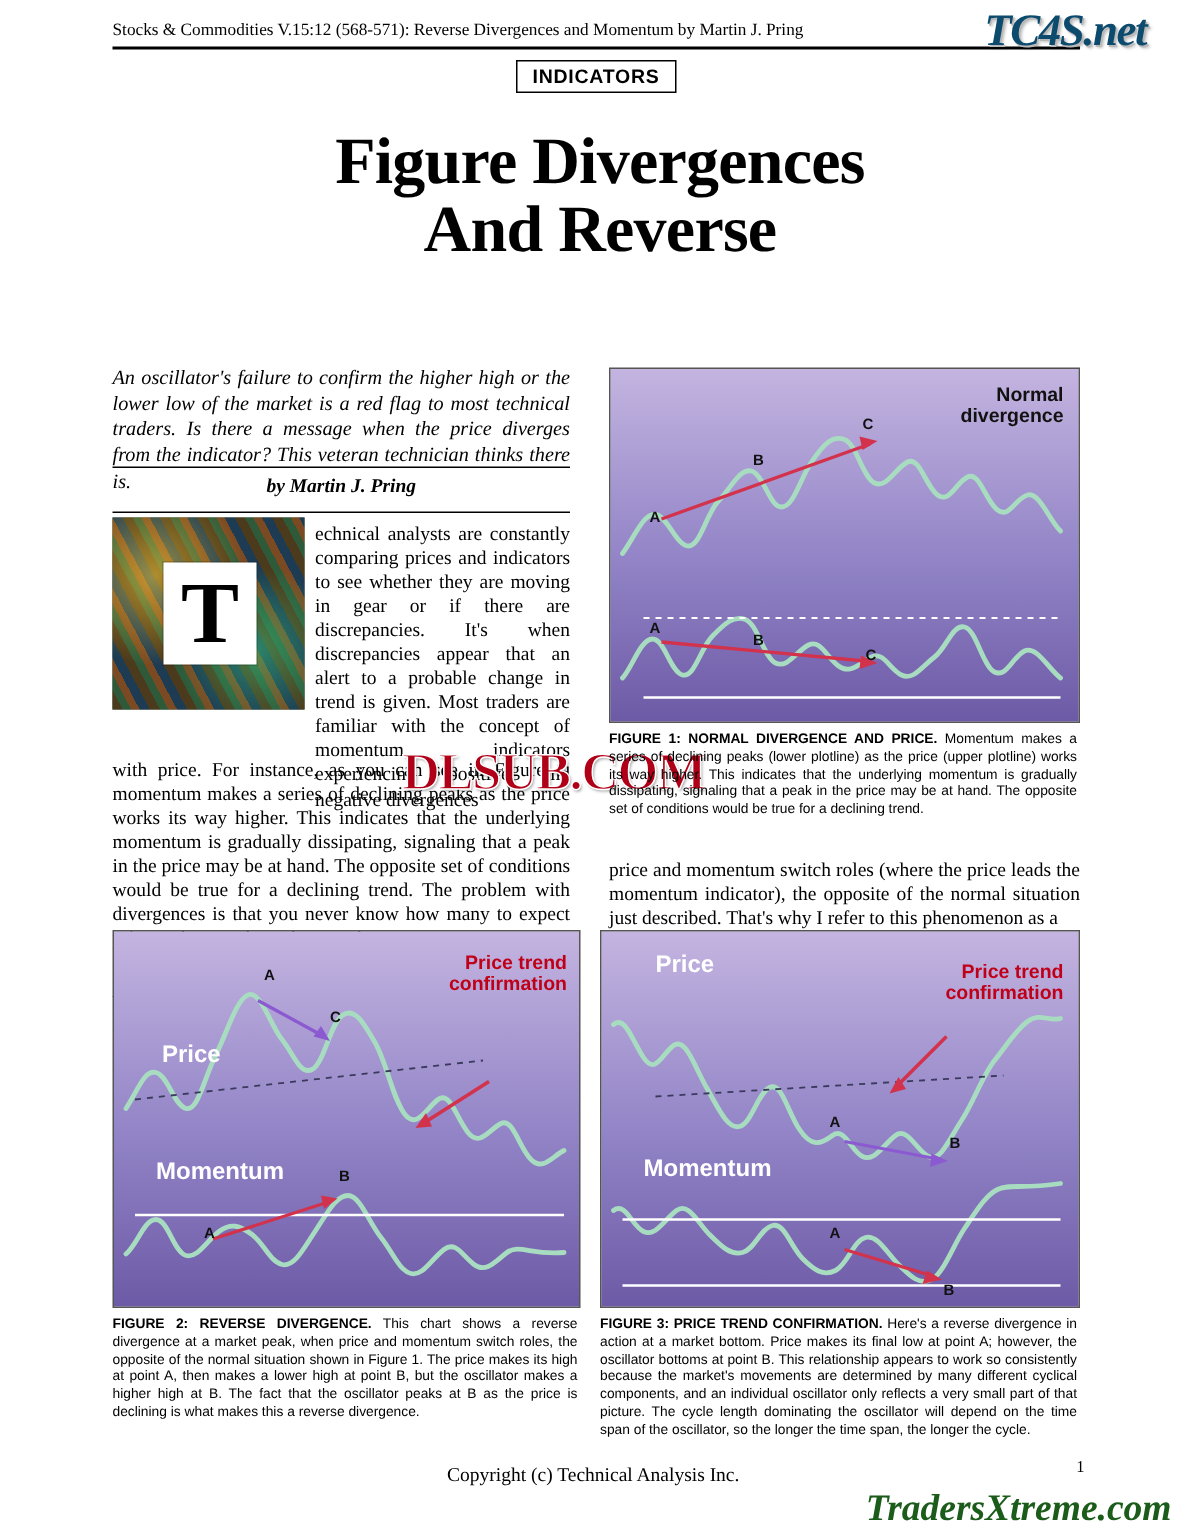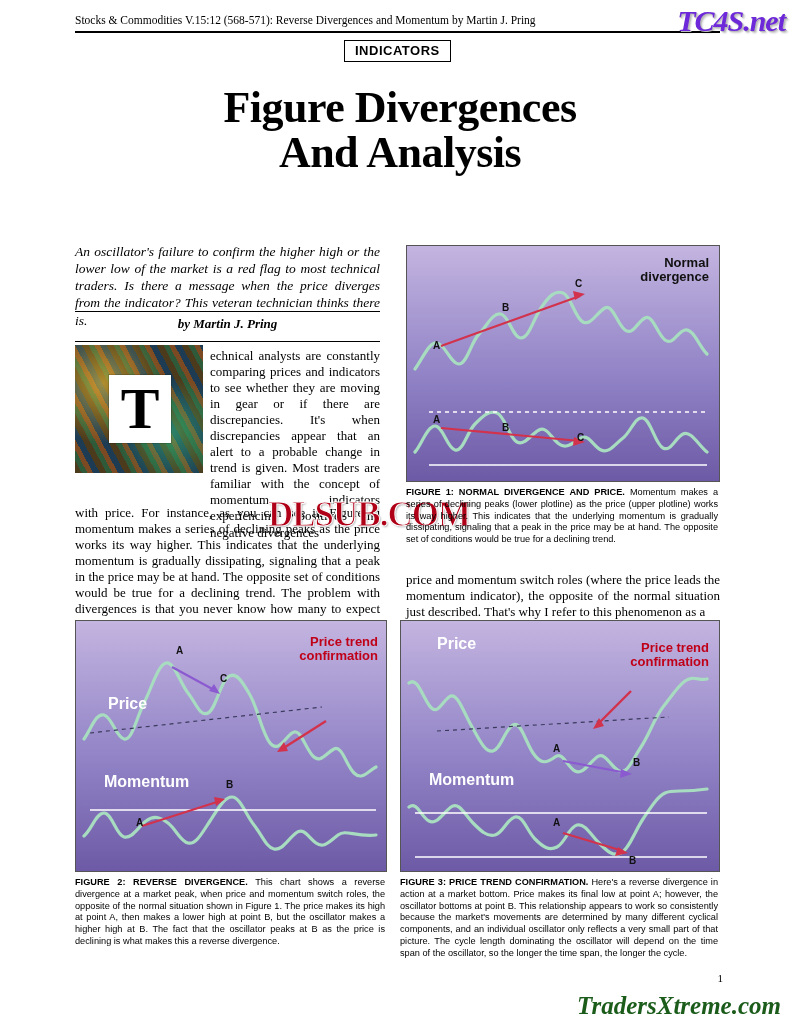--- a/index.html
+++ b/index.html
@@ -16,24 +16,24 @@
   
   .hdr{
     position:absolute;left:75px;top:14px;width:640px;
     font-family:"Liberation Serif", serif;
     font-size:11.5px;
   }
   .hdr-rule{
     position:absolute;left:75px;top:31px;width:645px;height:2px;background:#000;
   }
   .watermark-tc4s{
-    position:absolute;right:6px;top:4px;
+    position:absolute;right:27px;top:4px;
     font-family:"Liberation Serif", serif;
     font-size:30px;font-weight:bold;font-style:italic;
-    color:#6d28d9;
+    color:#0c4a6e;
     text-shadow:1px 1px 0 #b9b9b9, 2px 2px 2px rgba(0,0,0,.25);
     letter-spacing:-1px;
   }
   .indicators-box{
     position:absolute;left:344px;top:40px;
     border:1.5px solid #000;
     padding:2px 10px 3px 10px;
     font-family:"Liberation Sans", sans-serif;
     font-weight:bold;font-size:13px;letter-spacing:.5px;
   }
@@ -168,21 +168,21 @@
 
 <div class="page">
 
   <div class="hdr">Stocks &amp; Commodities V.15:12 (568-571): Reverse Divergences and Momentum by Martin J. Pring</div>
   <div class="hdr-rule"></div>
   <div class="watermark-tc4s">TC4S.net</div>
   <div class="indicators-box">INDICATORS</div>
 
   <div class="title">
     <div>Figure Divergences</div>
-    <div>And Analysis</div>
+    <div>And Reverse</div>
   </div>
 
   <div class="deck">An oscillator's failure to confirm the higher high or the lower low of the market is a red flag to most technical traders. Is there a message when the price diverges from the indicator? This veteran technician thinks there is.</div>
   <div class="deck-rule"></div>
   <div class="byline">by Martin J. Pring</div>
   <div class="byline-rule"></div>
 
   <div class="photo">
     <div class="dropcap">T</div>
   </div>
@@ -343,16 +343,17 @@
       <div class="pt" style="left:152px;top:122px;">A</div>
       <div class="pt" style="left:232px;top:136px;">B</div>
       <div class="pt" style="left:152px;top:196px;">A</div>
       <div class="pt" style="left:228px;top:234px;">B</div>
     </div>
     <div class="fig-cap" style="margin-top:5px;width:318px;">
       <b>FIGURE 3: PRICE TREND CONFIRMATION.</b><span> Here's a reverse divergence in action at a market bottom. Price makes its final low at point A; however, the oscillator bottoms at point B. This relationship appears to work so consistently because the market's movements are determined by many different cyclical components, and an individual oscillator only reflects a very small part of that picture. The cycle length dominating the oscillator will depend on the time span of the oscillator, so the longer the time span, the longer the cycle.</span>
     </div>
   </div>
 
+  <div class="footer">Copyright (c) Technical Analysis Inc.</div>
   <div class="pageno">1</div>
   <div class="watermark-tx">TradersXtreme.com</div>
 
 </div>
 
 </body></html>

